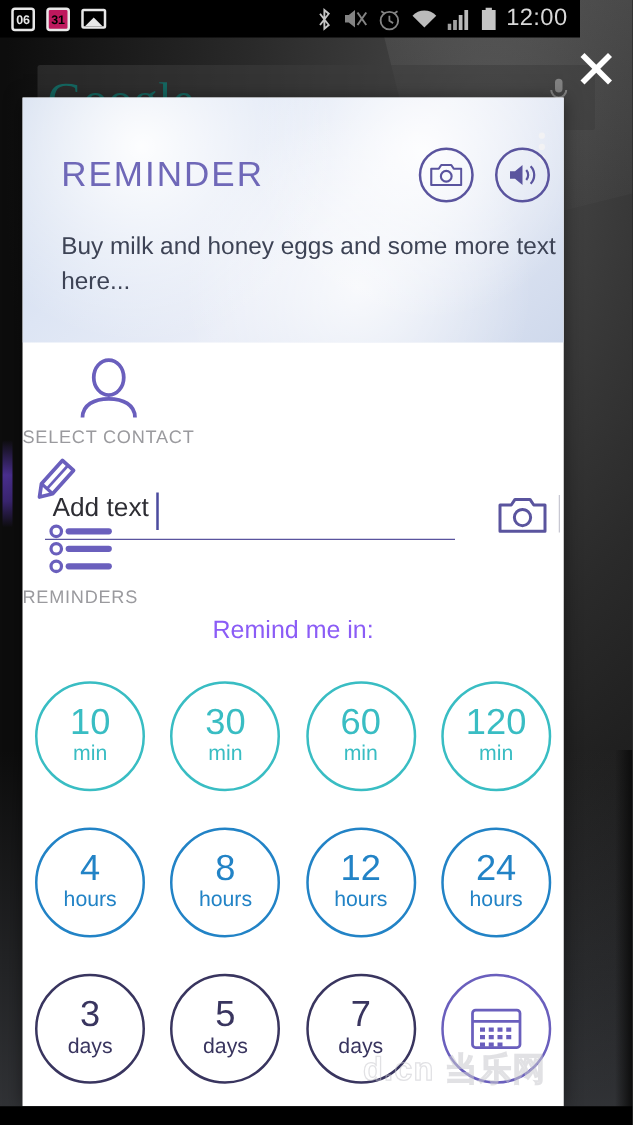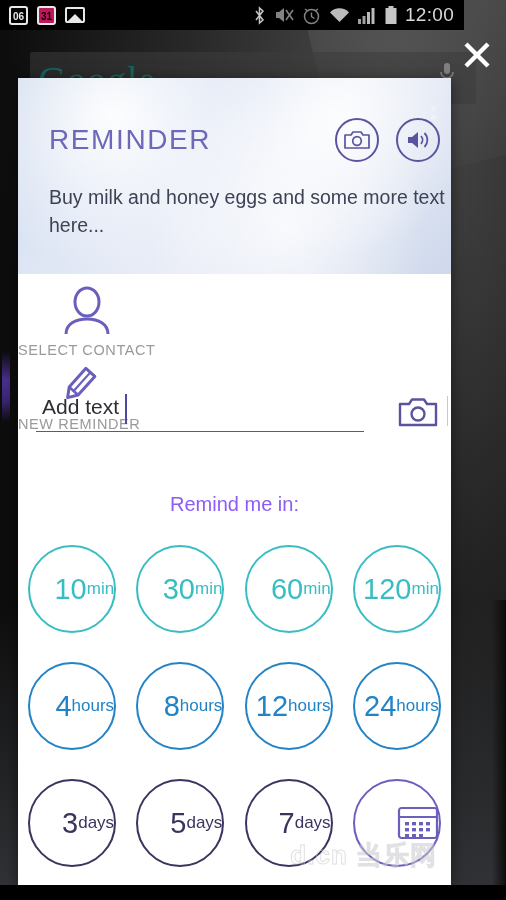--- a/index.html
+++ b/index.html
@@ -163,21 +163,21 @@
     text-align: center; font-size: 20px; color: #8b5cf6;
   }
   .grid { position: absolute; left: 0; top: 452px; width: 100%; }
   .grid-row {
     display: flex; justify-content: space-around; align-items: center;
     height: 117px;
   }
   .bubble {
     width: 88px; height: 88px; border-radius: 50%;
     border: 2px solid #c4b5fd;
-    display: flex; align-items: center; justify-content: flex-end;
+    display: flex; flex-direction: column; align-items: center; justify-content: center;
     cursor: pointer; background: #fff;
   }
   .bubble .num { font-size: 29px; line-height: 28px; font-weight: 400; }
   .bubble .unit { font-size: 17px; line-height: 20px; margin-top: 1px; }
   .row-min .bubble { border-color: #39bdc3; }
   .row-min .num, .row-min .unit { color: #39bdc3; }
   .row-hours .bubble { border-color: #2283c6; }
   .row-hours .num, .row-hours .unit { color: #2283c6; }
   .row-days .bubble { border-color: #39355f; }
   .row-days .num, .row-days .unit { color: #39355f; }
@@ -298,21 +298,33 @@
       <div class="action">
         <span class="glyph">
           <svg width="50" height="50" viewBox="0 0 50 50">
             <g transform="rotate(42 25 25)">
               <path d="M19 8 h12 v25 l-6 9 l-6 -9 z" stroke="#6a5fbd" stroke-width="3" fill="none" stroke-linejoin="round"></path>
               <line x1="19" y1="33" x2="31" y2="33" stroke="#6a5fbd" stroke-width="2.6"></line>
               <line x1="25" y1="8" x2="25" y2="33" stroke="#6a5fbd" stroke-width="2.2"></line>
             </g>
           </svg>
         </span>
-        <span class="lbl">NEW REMINDER</span>
+      </div>
+      <div class="action">
+        <span class="glyph">
+          <svg width="52" height="44" viewBox="0 0 52 44">
+            <circle cx="7" cy="8" r="4.2" stroke="#6a5fbd" stroke-width="2.6" fill="none"></circle>
+            <circle cx="7" cy="22" r="4.2" stroke="#6a5fbd" stroke-width="2.6" fill="none"></circle>
+            <circle cx="7" cy="36" r="4.2" stroke="#6a5fbd" stroke-width="2.6" fill="none"></circle>
+            <line x1="17" y1="8" x2="49" y2="8" stroke="#6a5fbd" stroke-width="5" stroke-linecap="round"></line>
+            <line x1="17" y1="22" x2="49" y2="22" stroke="#6a5fbd" stroke-width="5" stroke-linecap="round"></line>
+            <line x1="17" y1="36" x2="49" y2="36" stroke="#6a5fbd" stroke-width="5" stroke-linecap="round"></line>
+          </svg>
+        </span>
+        <span class="lbl">REMINDERS</span>
       </div>
     </div>
 
     <div class="input-row">
       <input class="text-input" type="text" placeholder="Add text" value="Add text" style="">
       <div class="caret"></div>
       <svg class="row-cam" width="40" height="32" viewBox="0 0 40 32">
         <path d="M2 8 h9 l3 -4.5 h12 l3 4.5 h9 v21 h-36 z" stroke="#5a549e" stroke-width="2.4" fill="none" stroke-linejoin="round"></path>
         <circle cx="20" cy="18" r="6.5" stroke="#5a549e" stroke-width="2.4" fill="none"></circle>
       </svg>

